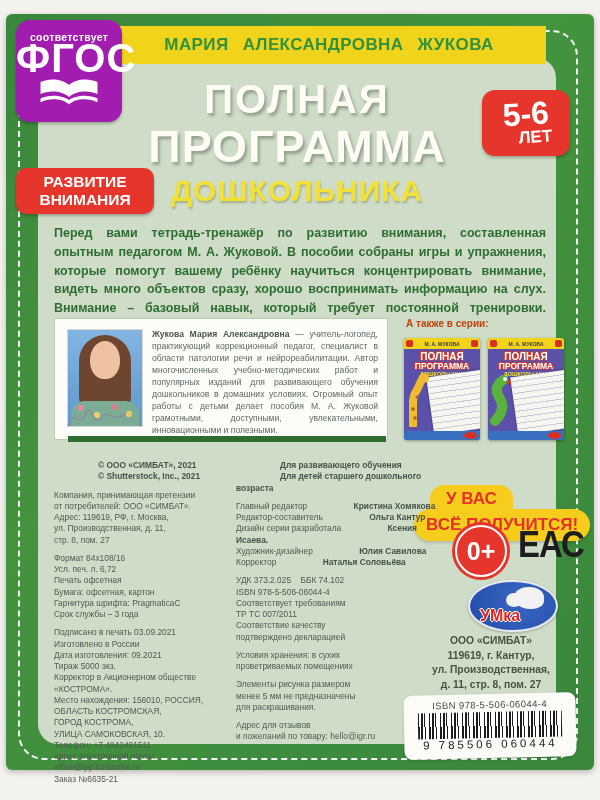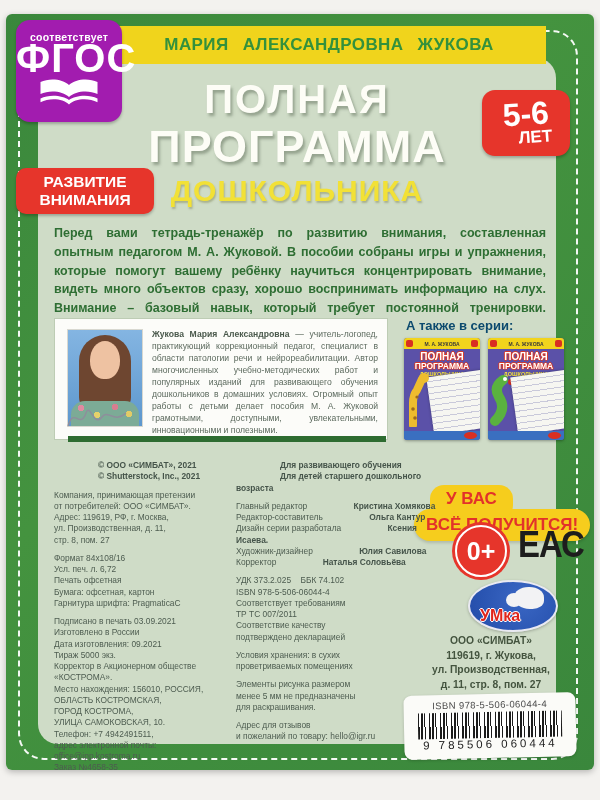--- a/index.html
+++ b/index.html
@@ -35,21 +35,21 @@
   .bio-bar{left:68px;top:436px;width:318px;height:6px;background:#2e6c31;}
   .photo{left:68px;top:330px;width:74px;height:96px;background:linear-gradient(#84b5e2,#5d97cd);overflow:hidden;box-shadow:0 0 0 1px #d8d8d0;}
   .ph-hair{position:absolute;left:11px;top:5px;width:52px;height:78px;background:#6e4630;border-radius:26px 26px 16px 16px;}
   .ph-face{position:absolute;left:22px;top:11px;width:30px;height:38px;background:#eec2a2;border-radius:50% 50% 46% 46%;}
   .ph-body{position:absolute;left:3px;bottom:0;width:68px;height:25px;background:#7cab96;border-radius:14px 14px 0 0;
     background-image:radial-gradient(circle at 10px 7px,#e08aa0 3px,transparent 3.5px),radial-gradient(circle at 26px 14px,#e6d26a 3px,transparent 3.5px),radial-gradient(circle at 44px 6px,#d97d8f 3px,transparent 3.5px),radial-gradient(circle at 58px 13px,#e2cb66 3px,transparent 3.5px);}
   .sign{left:62px;top:404px;}
   .bio-text{left:152px;top:328px;width:226px;font-size:8.6px;color:#5c6a5e;text-align:justify;line-height:1.4;}
   .bio-text b{color:#4a594c;}
   
-  .series-h{left:406px;top:318px;font-size:13px;font-weight:bold;color:#0c4a6e;}
+  .series-h{left:406px;top:318px;font-size:10px;font-weight:bold;color:#c2410c;}
   .mini{top:338px;width:76px;height:102px;background:#5b51a8;border-radius:3px;overflow:hidden;box-shadow:0 1px 3px rgba(0,0,0,.35);}
   .mini.c1{left:404px;} .mini.c2{left:488px;}
   .mc-top{height:11px;background:#f2d41c;display:flex;align-items:center;justify-content:center;font-size:5px;font-weight:bold;color:#3a3a3a;position:relative;}
   .mc-top:before,.mc-top:after{content:"";position:absolute;top:2px;width:7px;height:7px;background:#d92f22;border-radius:2px;}
   .mc-top:before{left:2px;} .mc-top:after{right:2px;}
   .mc-t1{color:#fff;font-weight:bold;font-size:10px;line-height:11px;text-align:center;margin-top:2px;text-shadow:-1px 0 #d63a2a,1px 0 #d63a2a,0 -1px #d63a2a,0 1px #d63a2a;}
   .mc-t2{color:#fff;font-weight:bold;font-size:8.5px;line-height:9px;text-align:center;text-shadow:-1px 0 #d63a2a,1px 0 #d63a2a,0 -1px #d63a2a,0 1px #d63a2a;}
   .mc-t3{color:#f5e23a;font-weight:bold;font-size:5.5px;text-align:center;line-height:7px;}
   .mc-badge{width:36px;height:6px;background:#d92f22;border-radius:3px;margin:1px auto 0;}
   .mc-page{position:absolute;right:-10px;bottom:9px;width:60px;height:58px;background:#f6f6f1;transform:rotate(-8deg);
@@ -186,34 +186,35 @@
     <div class="gap">Компания, принимающая претензии</div>
     <div>от потребителей: ООО «СИМБАТ».</div>
     <div>Адрес: 119619, РФ, г. Москва,</div>
     <div>ул. Производственная, д. 11,</div>
     <div>стр. 8, пом. 27</div>
     <div class="gap">Формат 84х108/16</div>
     <div>Усл. печ. л. 6,72</div>
     <div>Печать офсетная</div>
     <div>Бумага: офсетная, картон</div>
     <div>Гарнитура шрифта: PragmaticaC</div>
+    <div>Срок службы – 3 года</div>
     <div class="gap">Подписано в печать 03.09.2021</div>
     <div>Изготовлено в России</div>
     <div>Дата изготовления: 09.2021</div>
     <div>Тираж 5000 экз.</div>
     <div>Корректор в Акционерном обществе</div>
     <div>«КОСТРОМА».</div>
     <div>Место нахождения: 156010, РОССИЯ,</div>
     <div>ОБЛАСТЬ КОСТРОМСКАЯ,</div>
     <div>ГОРОД КОСТРОМА,</div>
     <div>УЛИЦА САМОКОВСКАЯ, 10.</div>
     <div>Телефон: +7 4942491511,</div>
     <div>адрес электронной почты:</div>
     <div>office@ipp.kostroma.ru</div>
-    <div>Заказ №4658-35</div>
+    <div>Заказ №6635-21</div>
   </div>
 <div class="abs col col-mid">
     <div><b>Для развивающего обучения</b></div>
     <div><b>Для детей старшего дошкольного возраста</b></div>
     <div class="gap">Главный редактор <b>Кристина Хомякова</b></div>
     <div>Редактор-составитель <b>Ольга Кантур</b></div>
     <div>Дизайн серии разработала <b>Ксения Исаева.</b></div>
     <div>Художник-дизайнер <b>Юлия Савилова</b></div>
     <div>Корректор <b>Наталья Соловьёва</b></div>
     <div class="gap">УДК 373.2.025&nbsp;&nbsp;&nbsp;&nbsp;ББК 74.102</div>
@@ -233,21 +234,21 @@
 
 <div class="abs zero">0+</div>
 <div class="abs eac">ЕАС</div>
 <div class="abs umka">
   <div class="umka-bear"></div>
   <div class="umka-text">УМка</div>
 </div>
 
 <div class="abs pub">
     <div><b>ООО «СИМБАТ»</b></div>
-    <div><b>119619, г. Жукова,</b></div>
+    <div><b>119619, г. Кантур,</b></div>
     <div><b>ул. Производственная,</b></div>
     <div><b>д. 11, стр. 8, пом. 27</b></div>
   </div>
 
 <div class="abs bc">
   <div class="bc-isbn">ISBN 978-5-506-06044-4</div>
   <div class="bc-bars"></div>
   <div class="bc-digits">9 785506 060444</div>
 </div>
 

